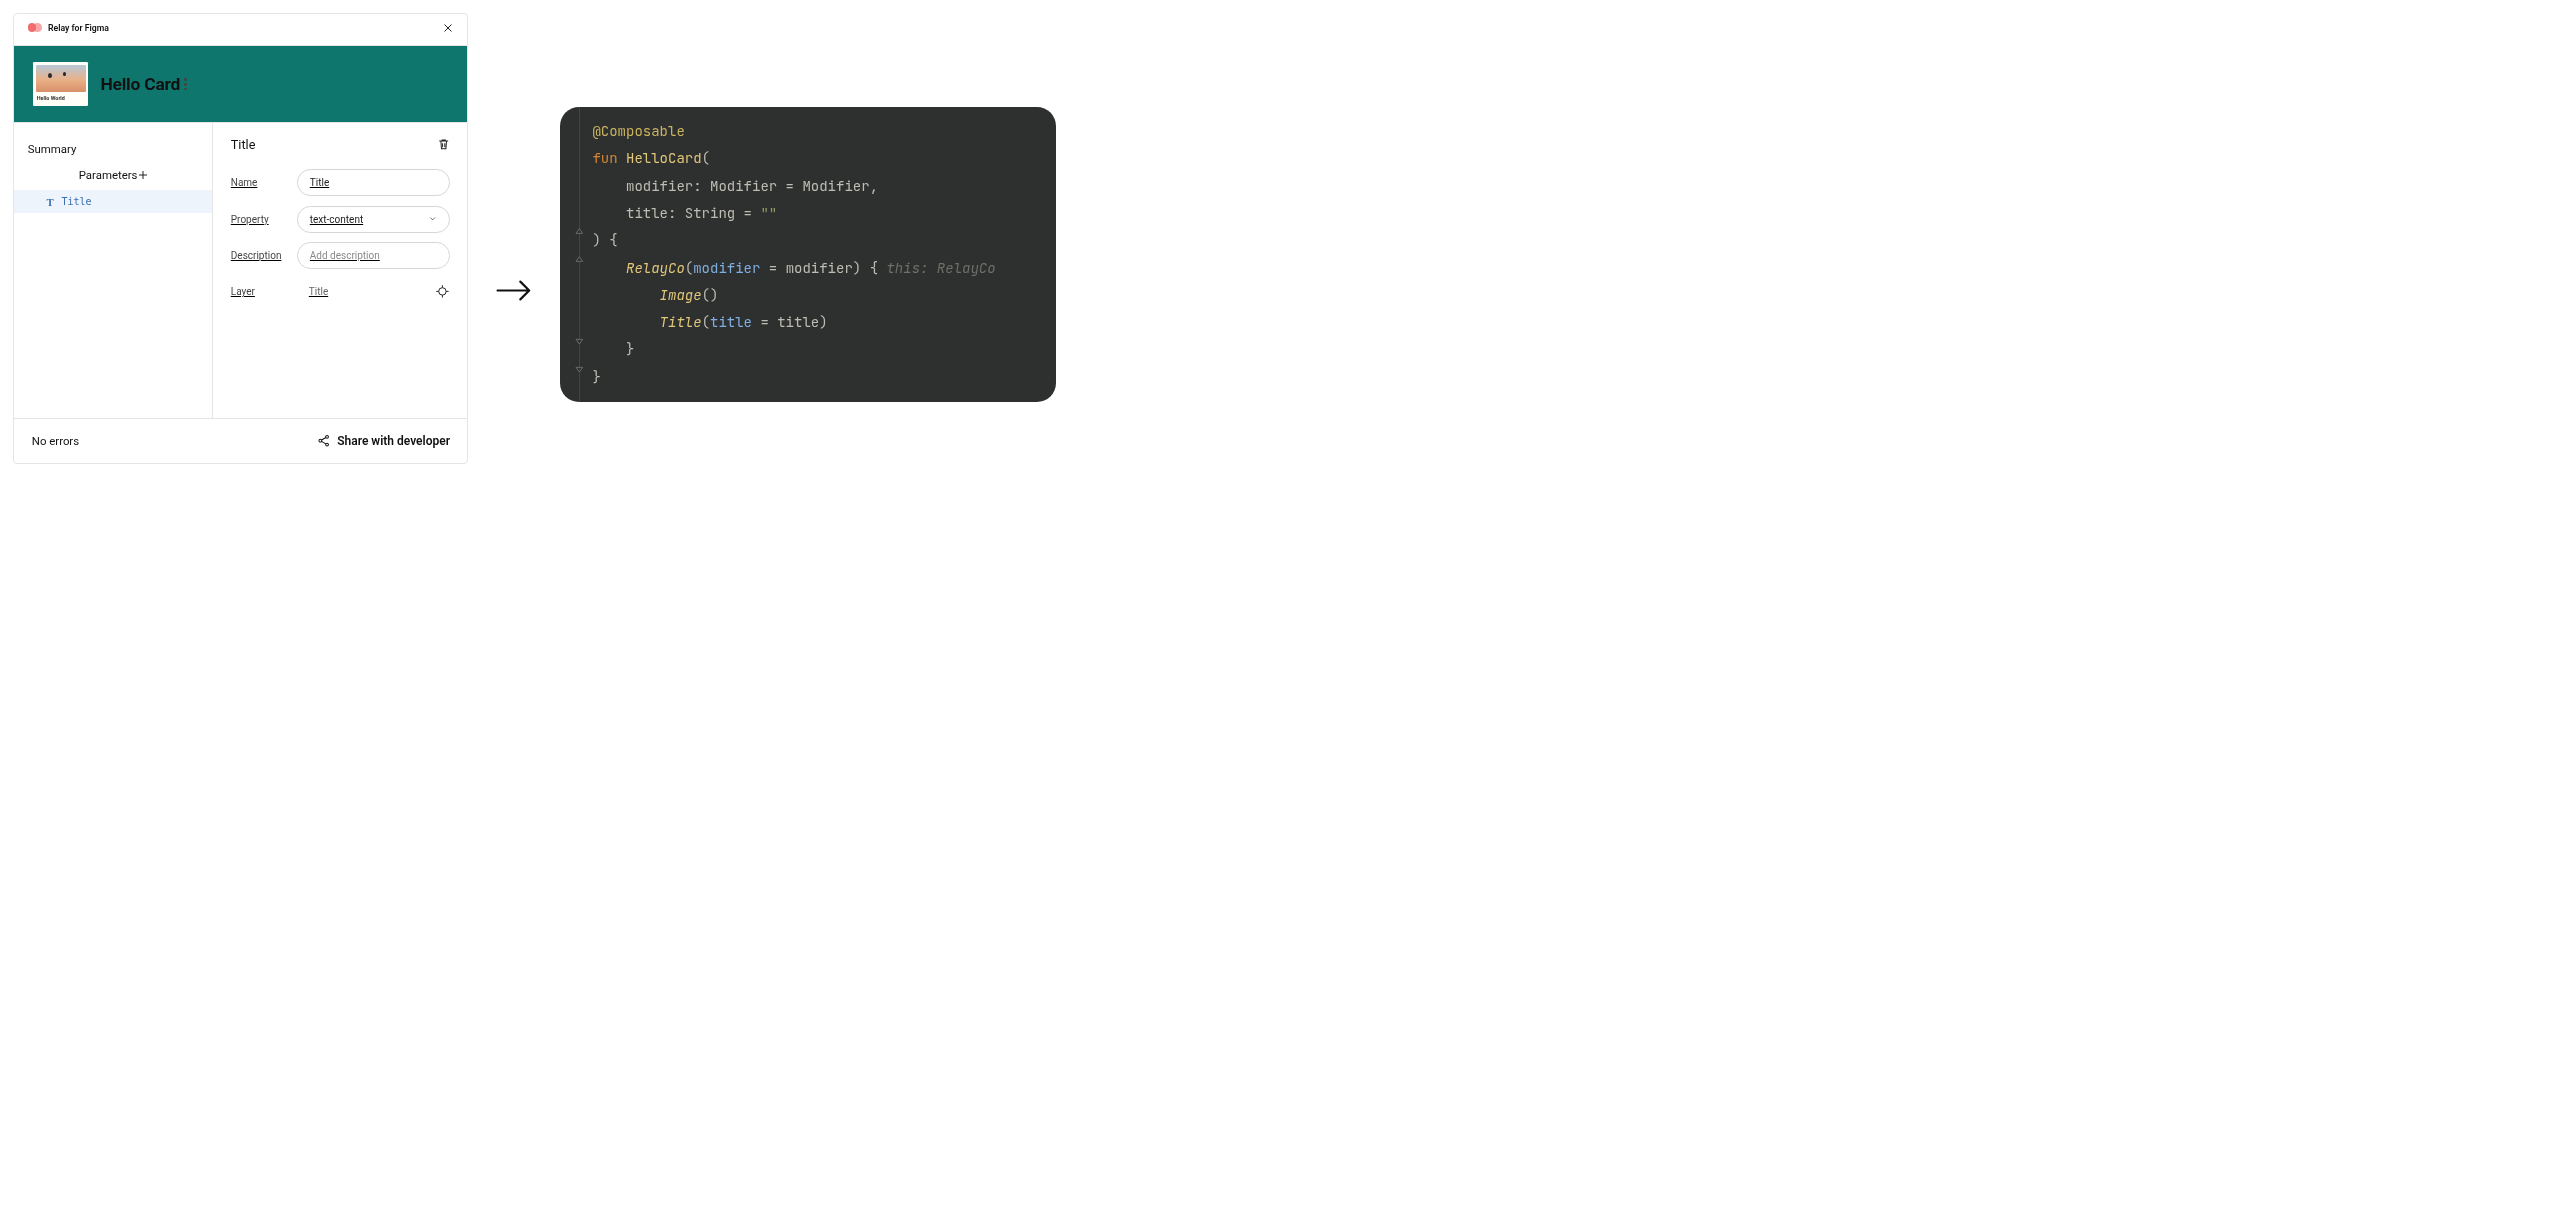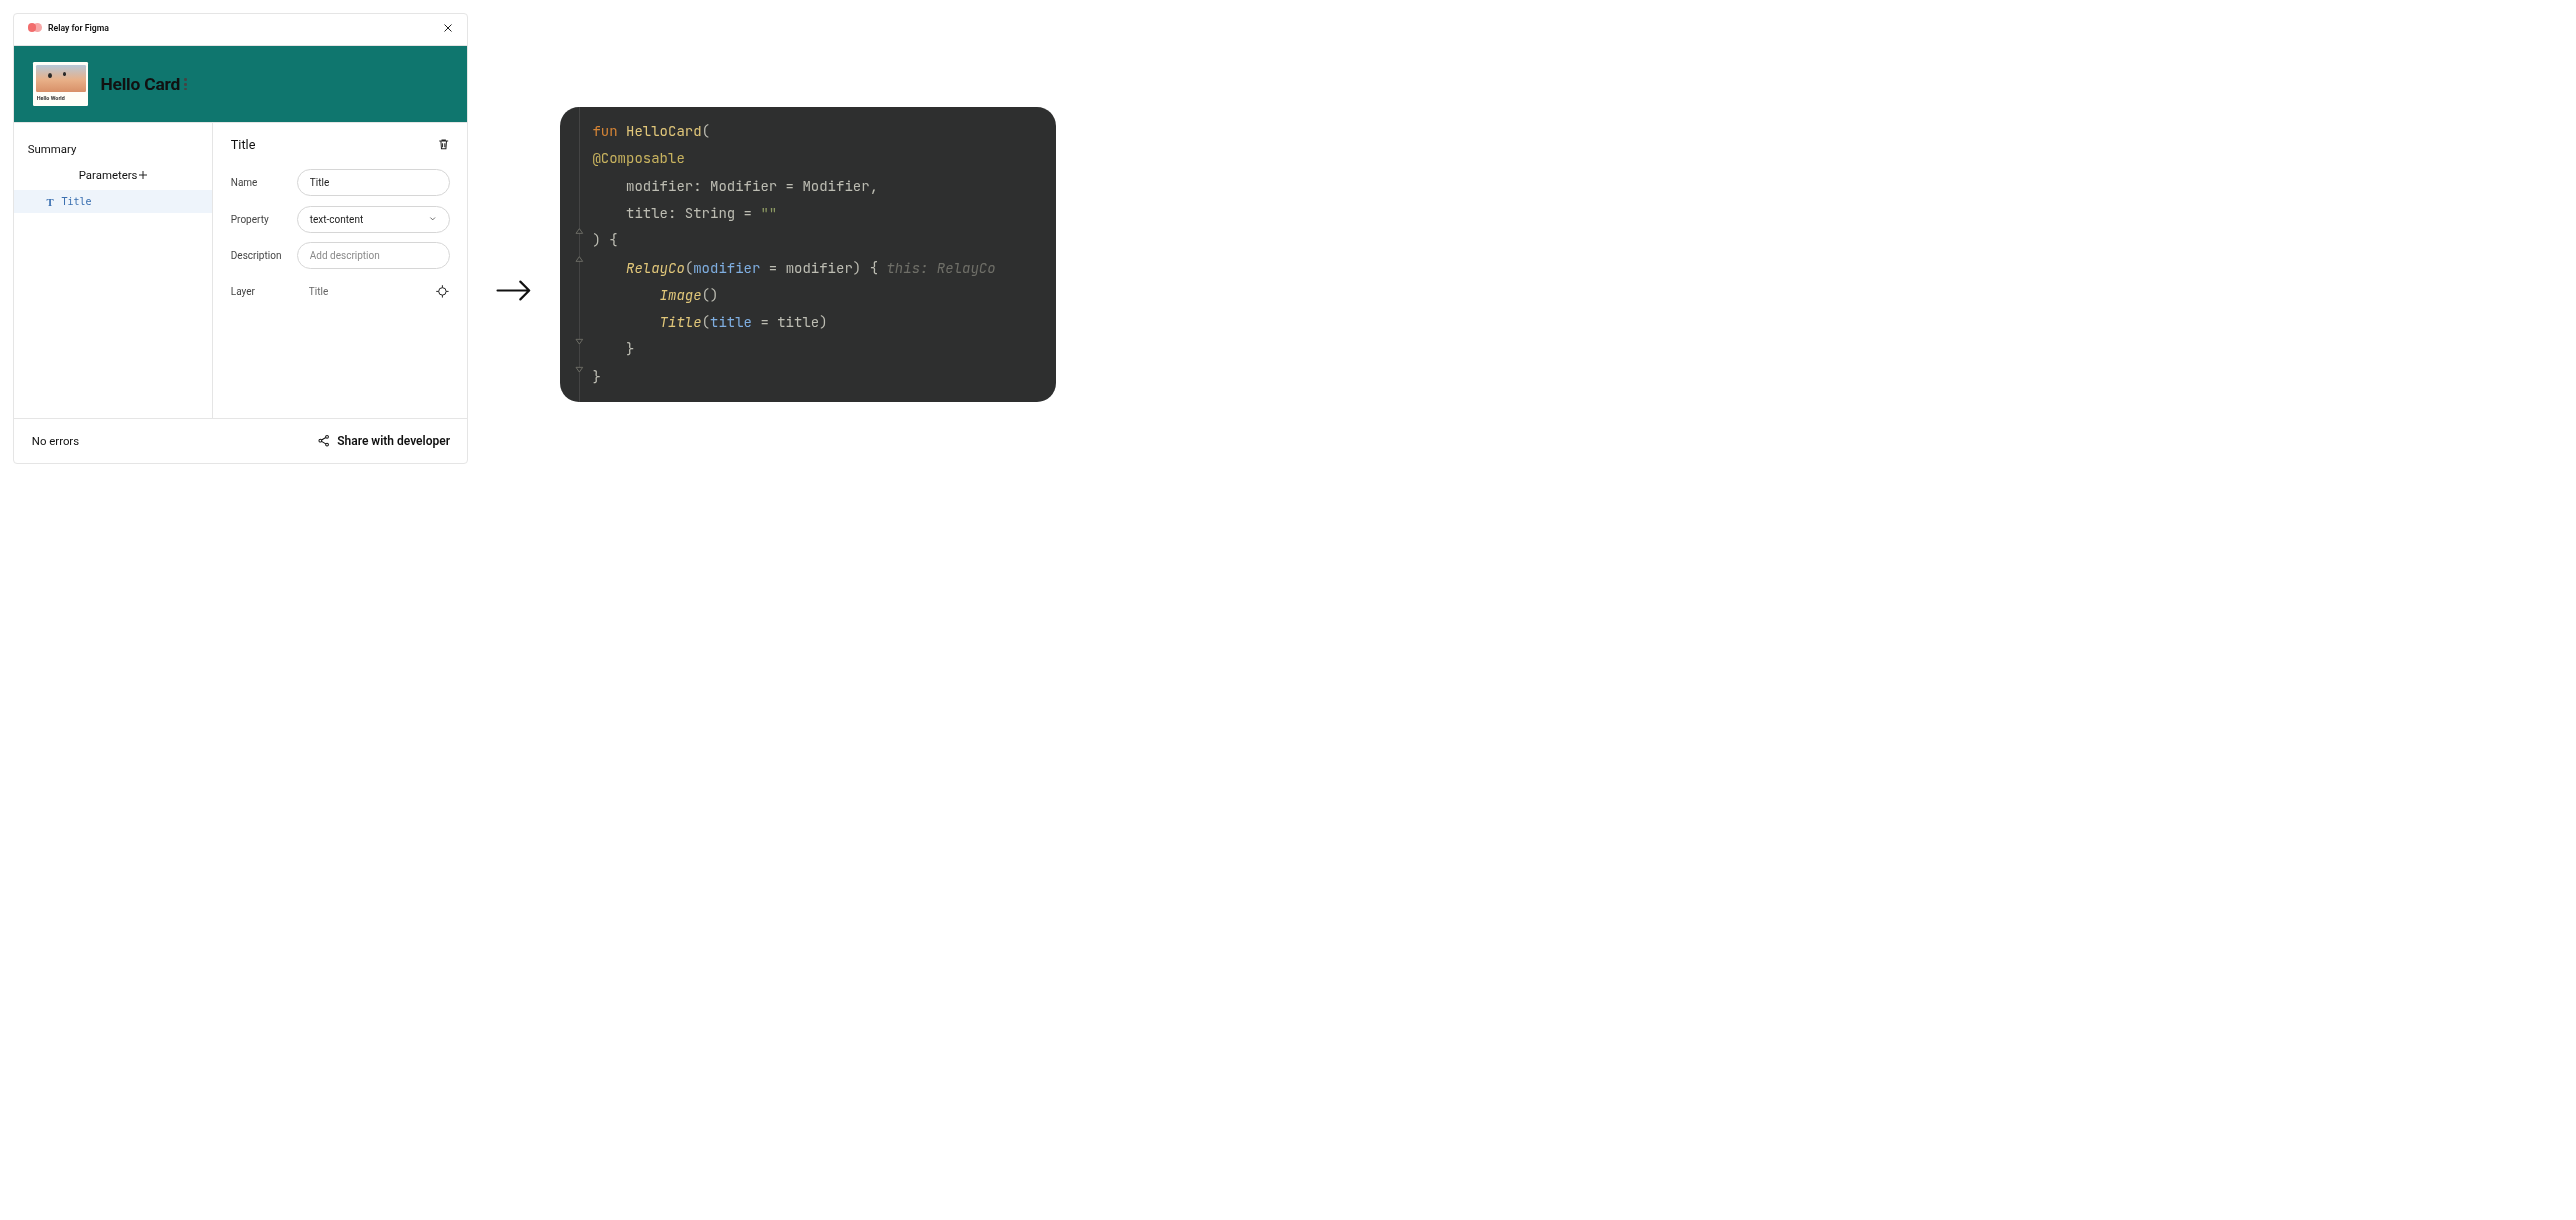--- a/index.html
+++ b/index.html
@@ -109,21 +109,21 @@
     padding: 13.4px 17.4px;
   }
   .detail-header {
     display: flex; align-items: center; justify-content: space-between;
     margin-bottom: 17.4px;
   }
   .detail-title { font-size: 12.7px; color: #111; }
   .trash { width: 13.4px; height: 14.8px; stroke: #222; stroke-width: 1.8; fill: none; cursor: pointer; }
 
   .field-row {
-    display: flex; align-items: center; gap: 8px; margin-bottom: 9.4px;
+    display: flex; align-items: center; gap: 8px; margin-bottom: 9.4px; text-decoration: underline;
   }
   .field-label { width: 58px; font-size: 10px; color: #444; }
   .field-input, .field-select {
     flex: 1;
     height: 27px;
     border: 0.7px solid #d6d6d6;
     border-radius: 13.4px;
     padding: 0 12px;
     font-size: 10px;
     color: #222;
@@ -294,23 +294,23 @@
 
 <div class="arrow-wrap">
   <svg viewBox="0 0 60 40">
       <path d="M4 20 H52 M40 6 L54 20 L40 34"></path>
     </svg>
 </div>
 
 <div class="code-card">
   <div class="gutter-line"></div>
 
+  <div class="code-line"><span class="tok-ann">@Composable</span></div>
+
   <div class="code-line"><span class="tok-kw">fun</span> <span class="tok-fn">HelloCard</span><span class="tok-pn">(</span></div>
-
-  <div class="code-line"><span class="tok-ann">@Composable</span></div>
 
   <div class="code-line">    <span class="tok-id">modifier</span><span class="tok-pn">: </span><span class="tok-ty">Modifier</span><span class="tok-pn"> = </span><span class="tok-ty">Modifier</span><span class="tok-pn">,</span></div>
 
   <div class="code-line">    <span class="tok-id">title</span><span class="tok-pn">: </span><span class="tok-ty">String</span><span class="tok-pn"> = </span><span class="tok-str">""</span></div>
 
   <div class="fold" style="top:118px">
       <svg width="10.7" height="10.7" viewBox="0 0 16 16">
         <path d="M3 11 L8 4 L13 11 Z"></path>
       </svg>
     </div>

